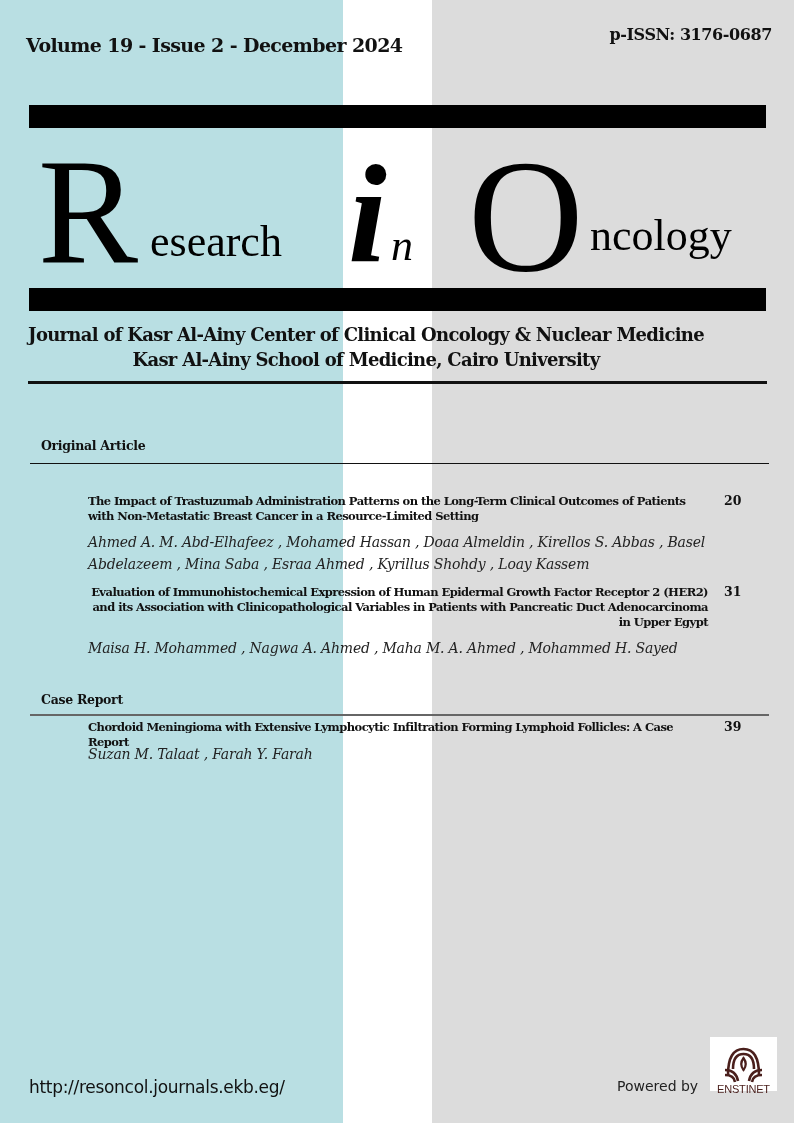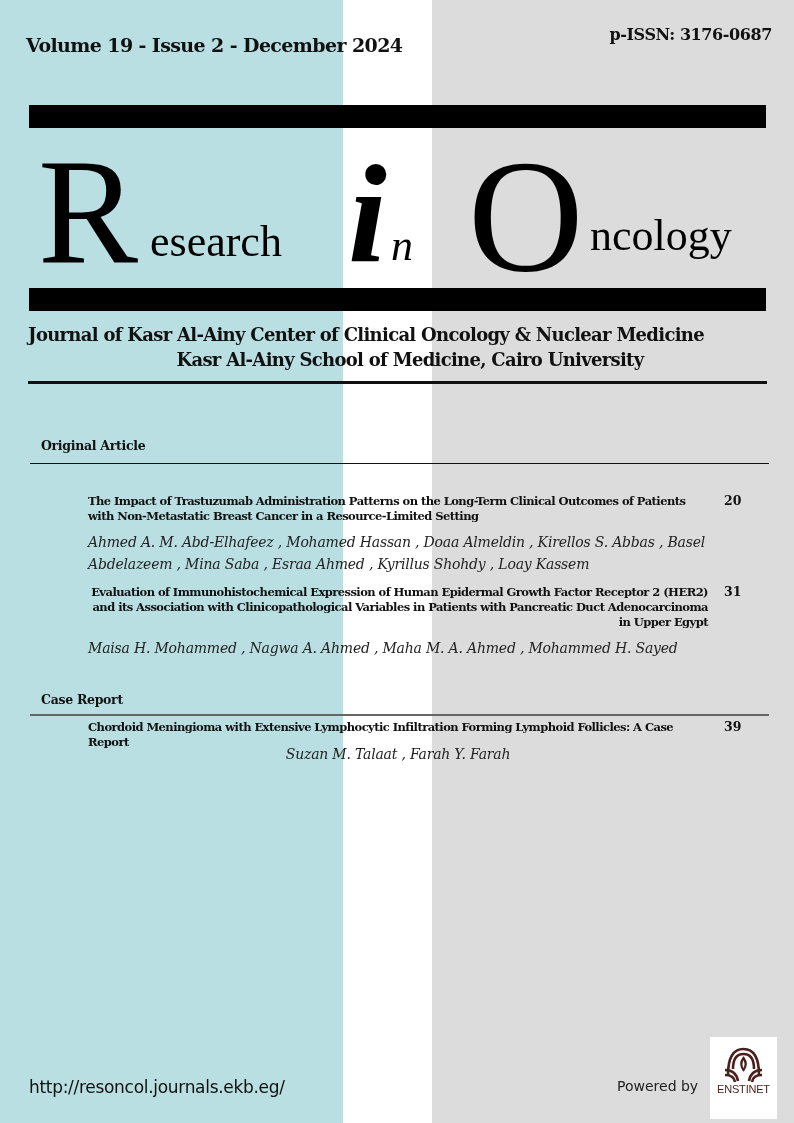--- a/index.html
+++ b/index.html
@@ -23,36 +23,36 @@
   .logo-small { font-size:44px; line-height:1; }
   .logo-R { left:38px; top:136px; }
   .logo-esearch { left:150px; top:220px; }
   .logo-i { left:348px; top:133px; font-style:italic; font-weight:bold; font-size:140px; }
   .logo-n { left:391px; top:220px; font-style:italic; font-size:44px; }
   .logo-O { left:468px; top:124px; font-size:160px; }
   .logo-ncology { left:590px; top:214px; }
 
   .subtitle { left:0; width:732px; text-align:center; font-size:18px; font-weight:bold; letter-spacing:-0.7px; line-height:25px; }
   .sub1 { top:322px; }
-  .sub2 { top:347px;margin-left:44px; }
+  .sub2 { top:347px; }
   .rule-main { left:28px; width:739px; top:381px; height:3px; background:#111; }
 
   .section-heading { left:41px; font-size:12.5px; font-weight:bold; letter-spacing:-0.3px;text-align:center; }
   .sec1 { top:438px; }
   .sec2 { top:692px; }
   .rule-sec1 { left:30px; width:739px; top:463px; height:1px; background:#111; }
   .rule-sec2 { left:30px; width:739px; top:714px; height:2px; background:#666; }
 
   .art-title { left:88px; width:620px; font-size:11.5px; font-weight:bold; letter-spacing:-0.55px; line-height:15px; }
   .art-authors { left:88px; width:620px; font-size:14px; font-style:italic; letter-spacing:-0.2px; line-height:22px; color:#222; }
   .art-page { left:724px; font-size:12.5px; font-weight:bold; }
 
   .footer-url { left:29px; top:1077px; font-family:"DejaVu Sans", sans-serif; font-size:17px; letter-spacing:-0.3px; color:#111; }
   .powered { left:617px; top:1078px; font-family:"DejaVu Sans", sans-serif; font-size:14px; color:#222; }
-  .logo-box { left:710px; top:1037px; width:67px; height:82px; background:#fff; }
+  .logo-box { left:710px; top:1037px; width:67px; height:54px; background:#fff; }
   .enstinet-text { position:absolute; left:0; width:67px; top:46px; text-align:center; font-family:"Liberation Sans", sans-serif; font-size:11px; color:#4a1f1c; letter-spacing:-0.2px; }
 </style>
 </head>
 <body>
 
 <div class="band band-teal"></div>
 <div class="band band-white"></div>
 <div class="band band-gray"></div>
 
 <div class="abs issue">Volume 19 - Issue 2 - December 2024</div>
@@ -90,21 +90,21 @@
   <div class="abs art-title" style="top:585px;text-align:right;">Evaluation of Immunohistochemical Expression of Human Epidermal Growth Factor Receptor 2 (HER2) and its Association with Clinicopathological Variables in Patients with Pancreatic Duct Adenocarcinoma in Upper Egypt</div>
   <div class="abs art-authors" style="top:637px;">Maisa H. Mohammed , Nagwa A. Ahmed , Maha M. A. Ahmed , Mohammed H. Sayed</div>
   <div class="abs art-page" style="top:584px;">31</div>
 </div>
 
 <div class="abs section-heading sec2">Case Report</div>
 <div class="abs rule-sec2"></div>
 
 <div>
   <div class="abs art-title" style="top:720px;">Chordoid Meningioma with Extensive Lymphocytic Infiltration Forming Lymphoid Follicles: A Case Report</div>
-  <div class="abs art-authors" style="top:743px;text-align:center;">Suzan M. Talaat , Farah Y. Farah</div>
+  <div class="abs art-authors" style="top:743px;">Suzan M. Talaat , Farah Y. Farah</div>
   <div class="abs art-page" style="top:719px;">39</div>
 </div>
 
 <div class="abs footer-url">http://resoncol.journals.ekb.eg/</div>
 <div class="abs powered">Powered by</div>
 <div class="abs logo-box">
   <svg width="67" height="48" viewBox="0 0 67 48" style="position:absolute;left:0;top:0;">
     <g fill="none" stroke="#4a1f1c" stroke-width="2.6">
       <path d="M18 38 Q18 12 33.5 12 Q49 12 49 38"></path>
       <path d="M23 32 Q23 17 33.5 17 Q44 17 44 32"></path>

